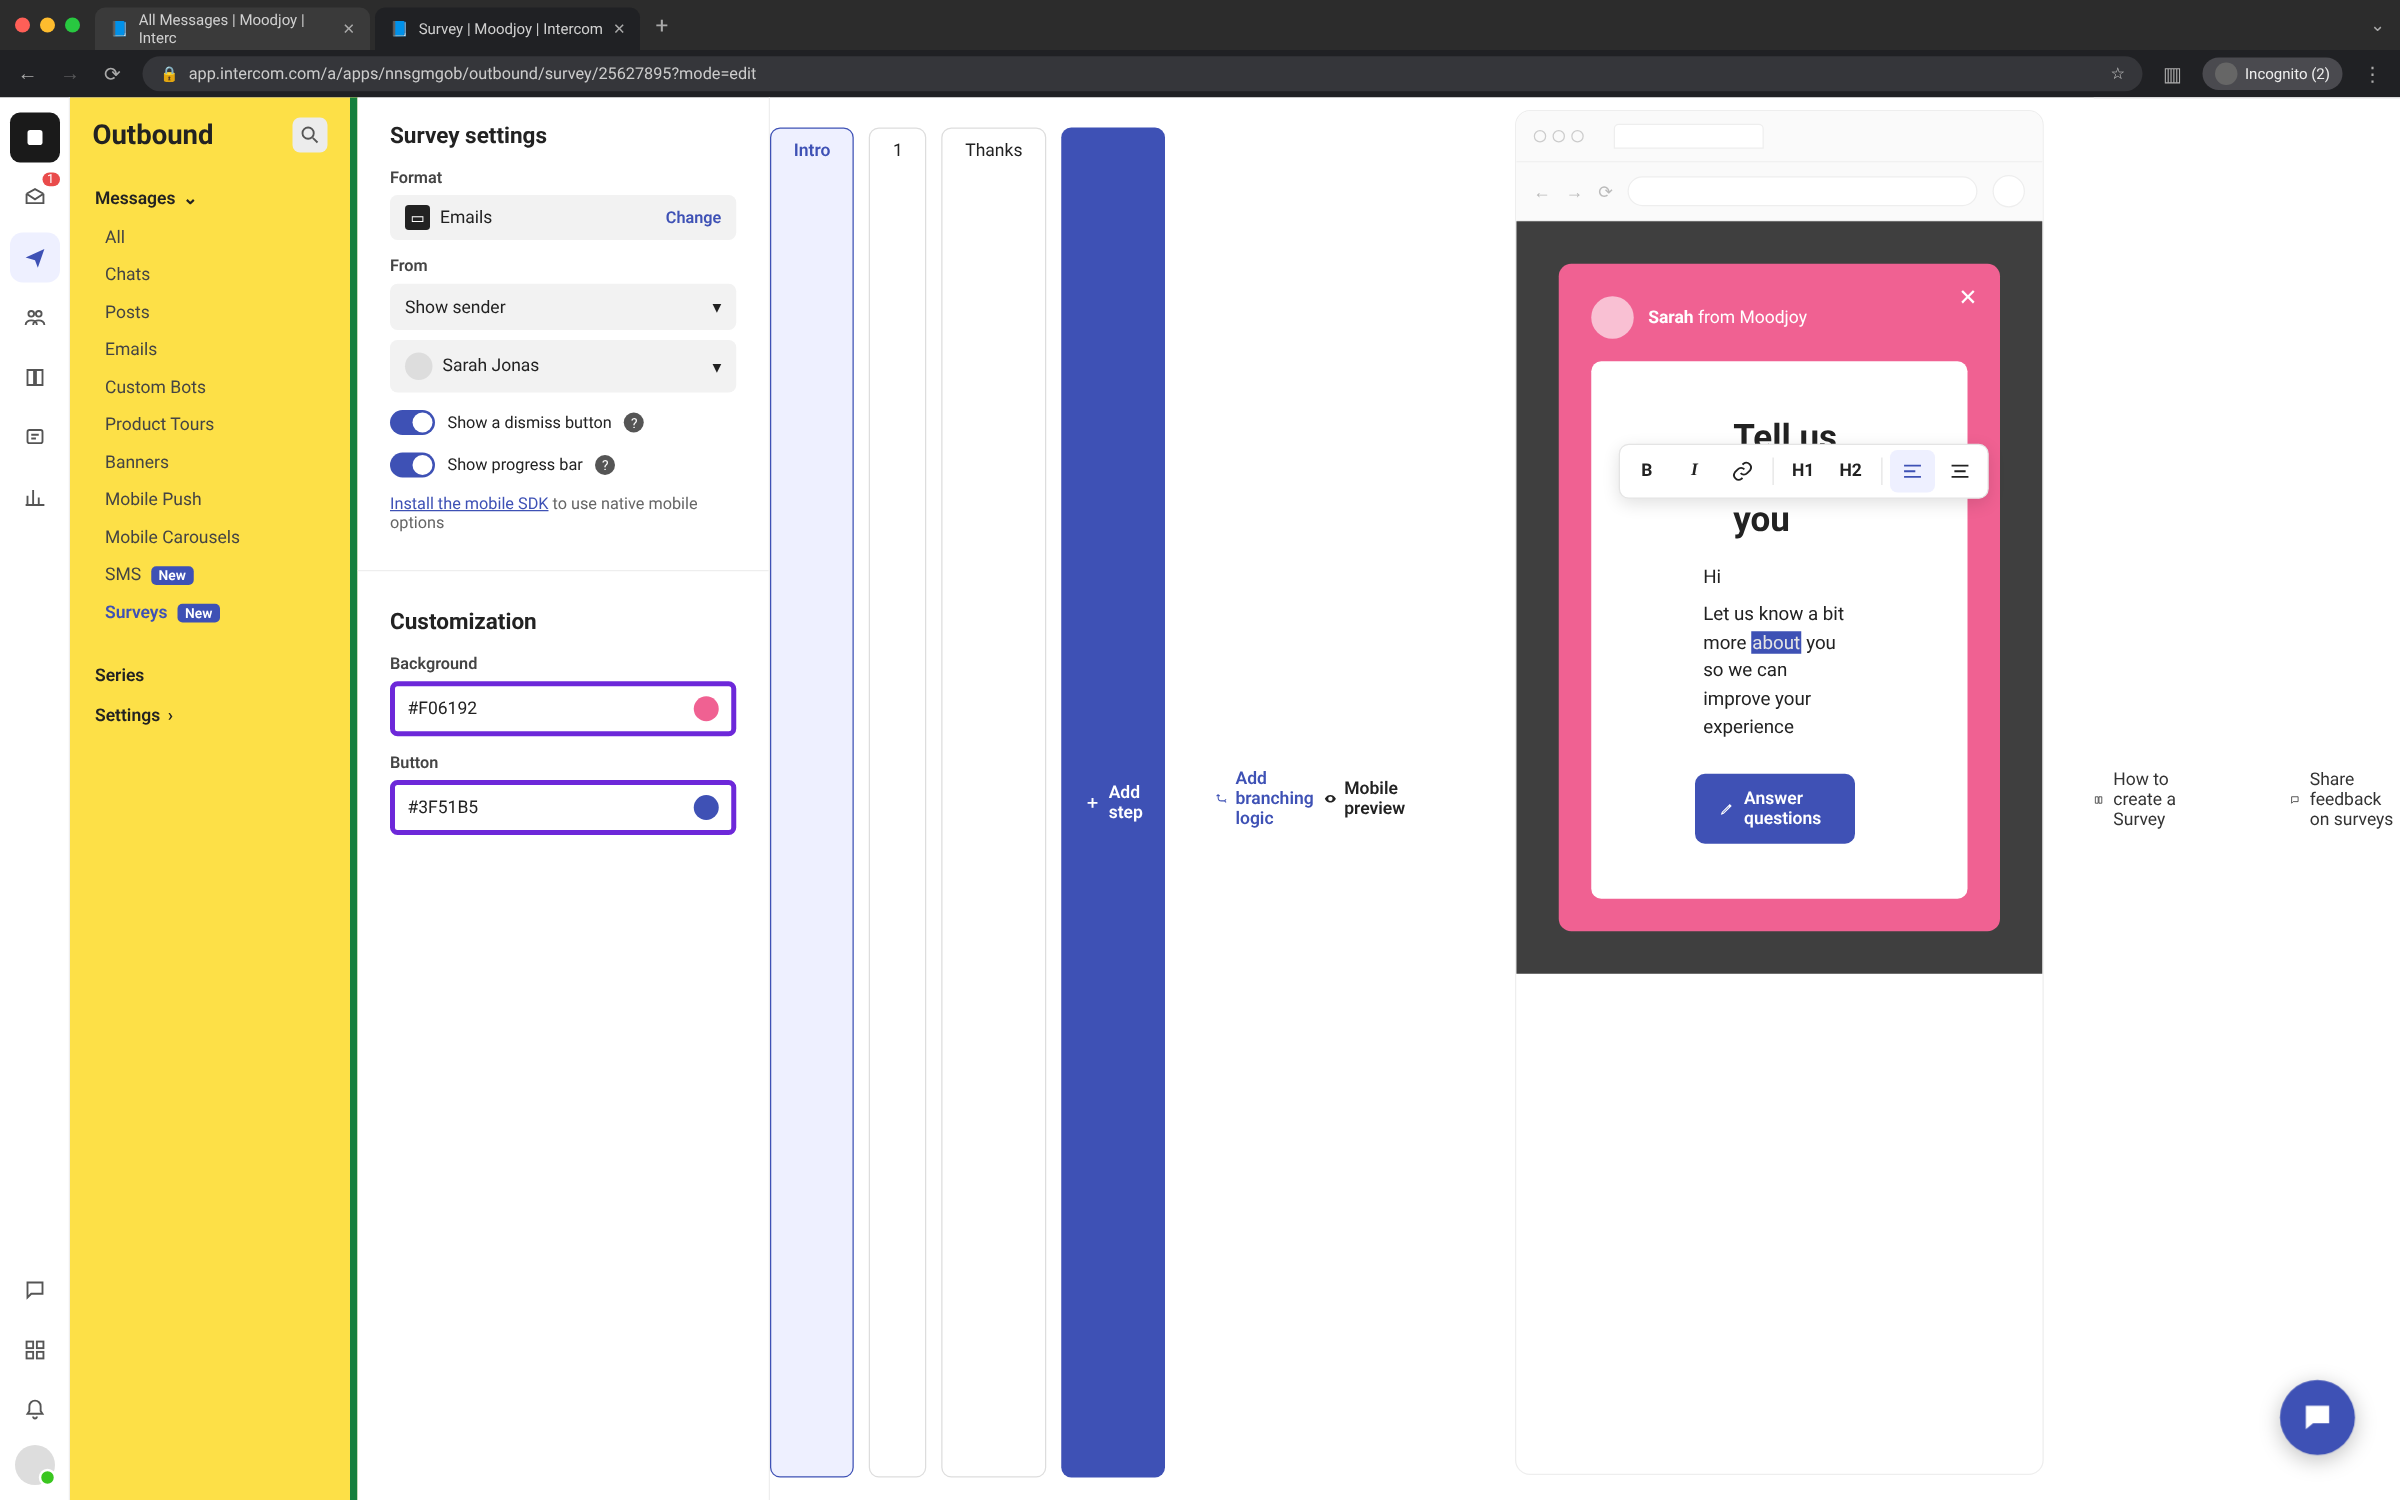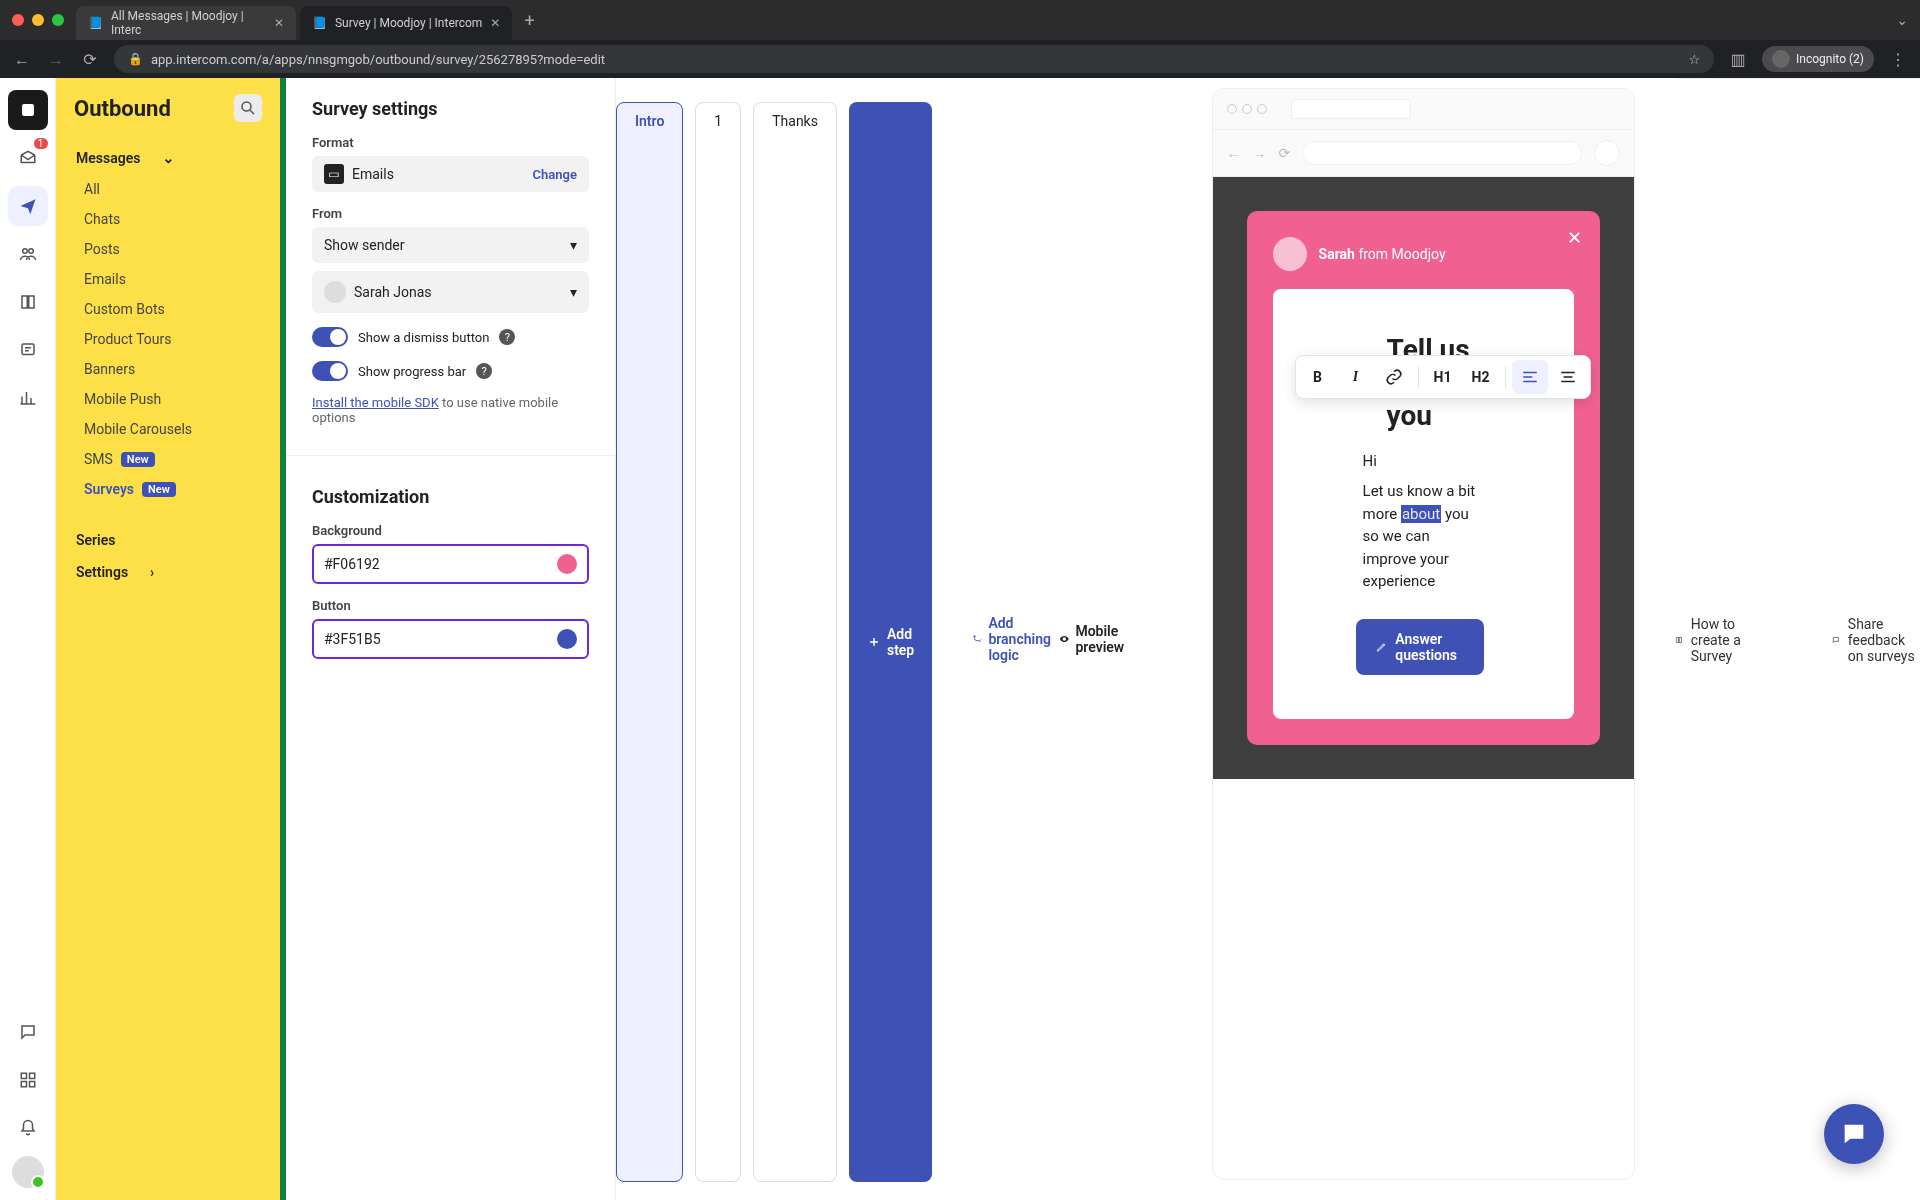--- a/index.html
+++ b/index.html
@@ -43,21 +43,21 @@
 .rail-badge { position: absolute; top: 0; right: 0; background: #e94b4b; color: #fff; font-size: 10px; border-radius: 8px; padding: 0 4px; min-width: 14px; text-align: center; }
 .iconrail .spacer { flex: 1; }
 .iconrail .avatar { width: 32px; height: 32px; border-radius: 50%; background: #ddd; position: relative; }
 .iconrail .avatar::after { content: ""; position: absolute; width: 10px; height: 10px; background: #3ac620; border-radius: 50%; right: -1px; bottom: -1px; border: 2px solid #fff; }
 
 .sidebar { width: 230px; background: #fde047; border-right: 6px solid #15803d; display: flex; flex-direction: column; }
 .sidebar-header { display: flex; align-items: center; justify-content: space-between; padding: 16px 18px; }
 .sidebar-header h1 { font-size: 22px; font-weight: 700; }
 .search-btn { width: 28px; height: 28px; border-radius: 6px; background: #ececec; display: flex; align-items: center; justify-content: center; color: #555; }
 .nav-section { padding: 4px 10px; }
-.nav-heading { display: flex; align-items: center; gap: 22px; padding: 8px 10px; font-weight: 600; color: #222; cursor: pointer; }
+.nav-heading { display: flex; align-items: center; gap: 6px; padding: 8px 10px; font-weight: 600; color: #222; cursor: pointer; }
 .nav-item { padding: 7px 18px; color: #444; cursor: pointer; border-radius: 6px; display: flex; align-items: center; gap: 8px; }
 .nav-item.active { color: #3E51B5; font-weight: 600; }
 .new-badge { background: #3E51B5; color: #fff; font-size: 11px; padding: 1px 6px; border-radius: 4px; font-weight: 600; }
 
 .content { flex: 1; display: flex; background: #fff; position: relative; }
 .settings-panel { width: 330px; border-right: 1px solid #eee; padding: 20px 26px; overflow: auto; }
 .settings-panel h2 { font-size: 18px; font-weight: 700; margin-bottom: 16px; }
 .field-label { font-size: 13px; font-weight: 600; color: #444; margin: 14px 0 6px; }
 .format-row { display: flex; align-items: center; justify-content: space-between; background: #f2f2f2; border-radius: 6px; padding: 8px 12px; }
 .format-left { display: flex; align-items: center; gap: 8px; }
@@ -65,21 +65,21 @@
 .change-link { color: #3E51B5; font-weight: 600; font-size: 13px; cursor: pointer; }
 .select { background: #f2f2f2; border-radius: 6px; padding: 10px 12px; display: flex; align-items: center; justify-content: space-between; cursor: pointer; margin-bottom: 8px; gap: 33px; }
 .select .avatar-sm { width: 22px; height: 22px; border-radius: 50%; background: #ddd; margin-right: 8px; }
 .toggle-row { display: flex; align-items: center; gap: 10px; margin: 14px 0; font-size: 13px; }
 .toggle { width: 36px; height: 20px; border-radius: 10px; background: #3E51B5; position: relative; cursor: pointer; flex-shrink: 0; }
 .toggle::after { content: ""; position: absolute; width: 16px; height: 16px; border-radius: 50%; background: #fff; top: 2px; right: 2px; }
 .help-dot { width: 16px; height: 16px; border-radius: 50%; background: #555; color: #fff; font-size: 11px; display: inline-flex; align-items: center; justify-content: center; }
 .sdk-text { font-size: 13px; color: #666; margin-top: 8px; }
 .sdk-text a { color: #3E51B5; text-decoration: underline; }
 .divider { height: 1px; background: #eee; margin: 30px -26px; }
-.color-input { display: flex; align-items: center; justify-content: space-between; border: 2px solid #6d28d9; border-radius: 6px; padding: 8px 10px; }
+.color-input { display: flex; align-items: center; justify-content: space-between; border: 4px solid #6d28d9; border-radius: 6px; padding: 8px 10px; }
 .swatch { width: 20px; height: 20px; border-radius: 50%; }
 
 .canvas { flex: 1; display: flex; flex-direction: row; }
 .step-tabs { display: flex; justify-content: center; gap: 12px; padding: 24px 0 18px; }
 .step-tab { padding: 10px 18px; border: 1px solid #ddd; border-radius: 8px; font-size: 14px; cursor: pointer; background: #fff; }
 .step-tab.active { border-color: #3E51B5; background: #eef0ff; color: #3E51B5; font-weight: 600; }
 .add-step { background: #3E51B5; color: #fff; border: none; display: flex; align-items: center; gap: 6px; font-weight: 600; }
 
 .canvas-actions { display: flex; justify-content: flex-start; padding: 10px 40px; color: #3E51B5; font-weight: 600; font-size: 14px; }
 .canvas-actions .right { color: #222; display: flex; align-items: center; gap: 6px; }

